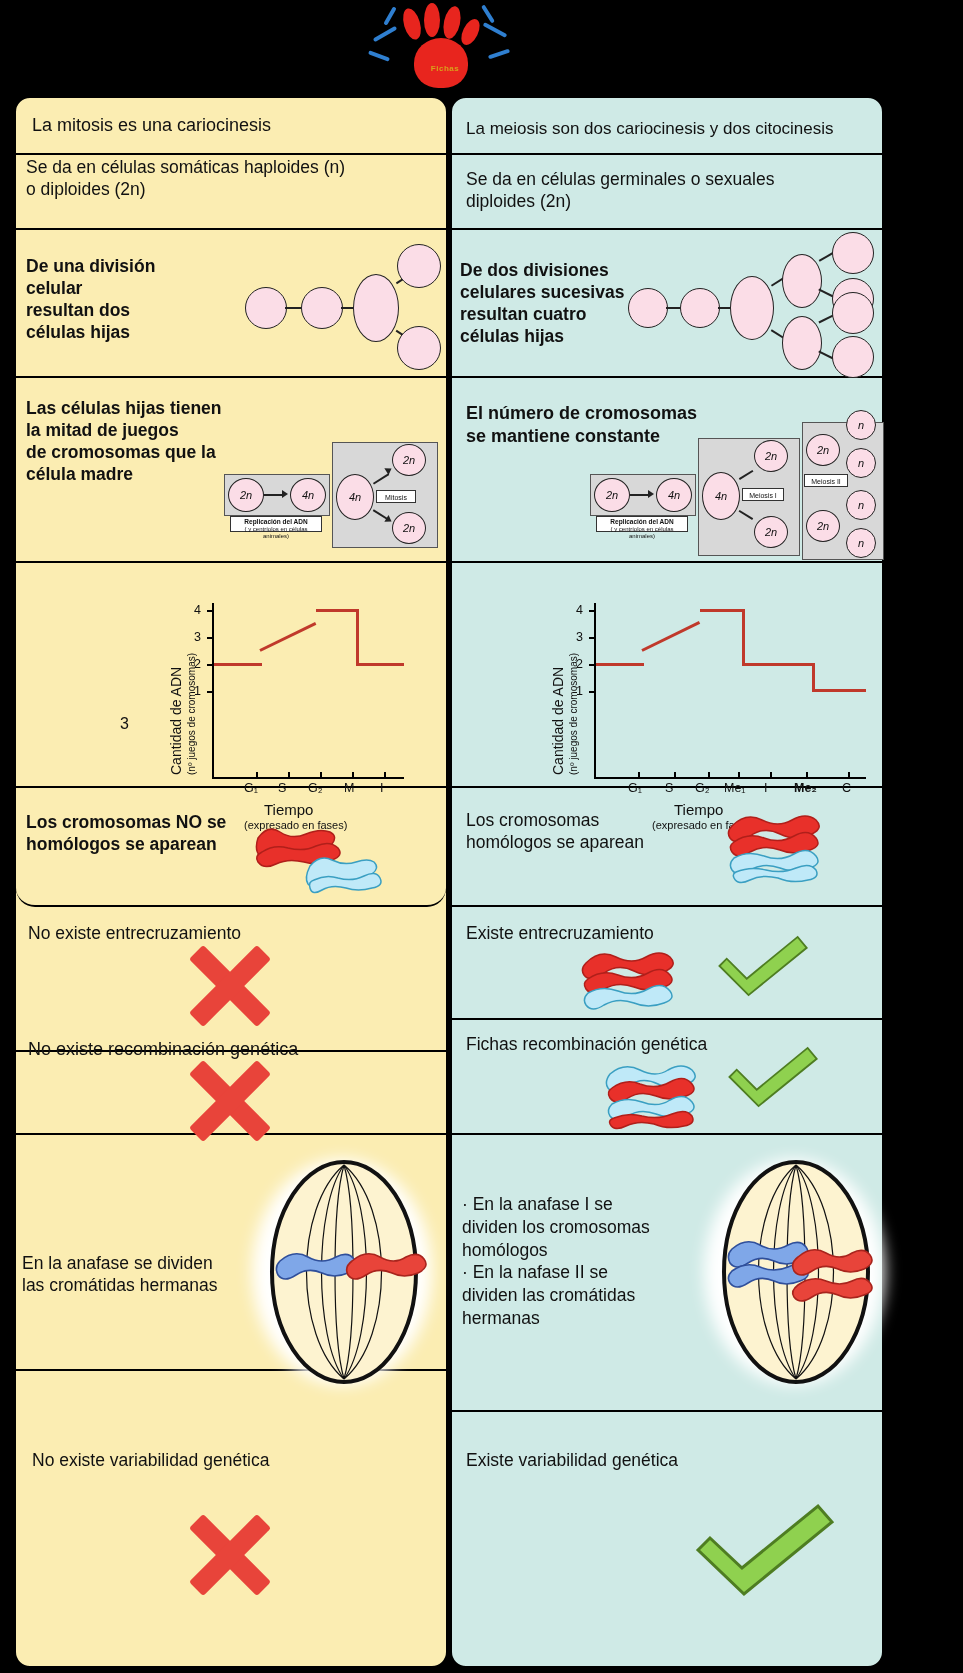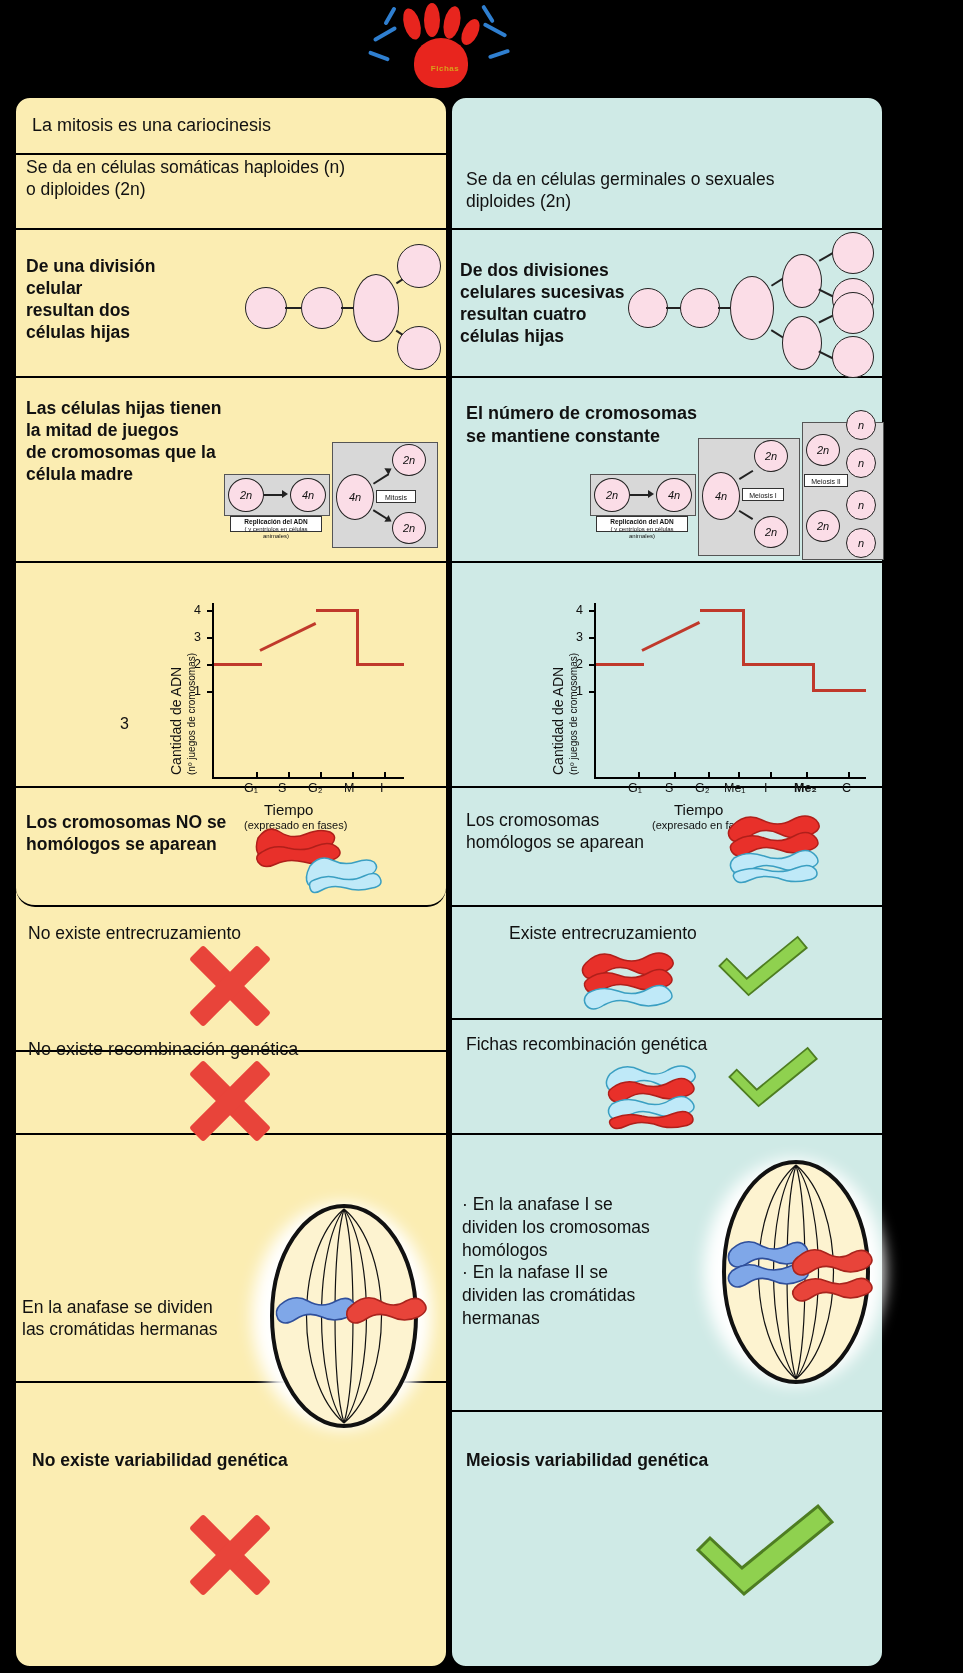--- a/index.html
+++ b/index.html
@@ -16,21 +16,21 @@
   .t4{left:97px;top:16px;width:15px;height:28px;transform:rotate(26deg);}
   .stick{position:absolute;background:#2f7fd0;border-radius:2px;}
   .logo-text{position:absolute;left:56px;top:62px;width:46px;text-align:center;font-size:8px;color:#d9a21b;font-weight:bold;letter-spacing:.5px;}
 
   
   .col{position:absolute;top:96px;width:434px;height:1572px;border:2px solid #000;box-sizing:border-box;}
   .left{left:14px;background:#fbedb2;border-radius:16px 16px 16px 16px;}
   .right{left:450px;background:#cfeae6;border-radius:16px 16px 16px 16px;}
 
   .row{position:absolute;left:0;width:100%;box-sizing:border-box;border-bottom:2px solid #000;}
-  .row:last-child{border-bottom:none;font-weight:bold;}
+  .row:last-child{border-bottom:none;}
 
   .txt{position:absolute;font-size:17px;line-height:1.25;color:#111;}
   .txt.b{font-weight:bold;}
 
   
   .cell{position:absolute;background:#fbdde7;border:1.6px solid #222;border-radius:50%;}
   .conn{position:absolute;background:#222;height:1.6px;}
   .arrow{position:absolute;width:0;height:0;border-top:4px solid transparent;border-bottom:4px solid transparent;border-left:6px solid #222;}
 
   
@@ -196,21 +196,21 @@
     </div>
 
     <div class="row" style="top:922px;height:115px;">
       <div class="txt" style="left:12px;top:18px;font-size:18px;">No existe recombinación genética</div>
       <div class="xmark" style="left:172px;top:38px;">
         <div class="xbar xb1"></div>
         <div class="xbar xb2"></div>
       </div>
     </div>
 
-    <div class="row" style="top:1037px;height:204px;margin-top:44px;">
+    <div class="row" style="top:1037px;height:236px;">
       <div class="txt" style="left:6px;top:118px;white-space:pre-line;font-size:17.5px;">En la anafase  se dividen
 las cromátidas hermanas</div>
       <div class="glow" style="left:236px;top:24px;width:180px;height:226px;"></div>
       <svg class="spindle" style="left:238px;top:22px;" width="180" height="230" viewBox="0 0 180 230">
         <ellipse cx="90" cy="115" rx="72" ry="110" fill="#fdf3d0" stroke="#111" stroke-width="4"></ellipse>
         <g stroke="#111" stroke-width="1.2" fill="none">
           <path d="M90 8 C40 50 40 180 90 222"></path>
           <path d="M90 8 C60 50 60 180 90 222"></path>
           <path d="M90 8 C78 50 78 180 90 222"></path>
           <path d="M90 8 C102 50 102 180 90 222"></path>
@@ -226,20 +226,23 @@
       <div class="txt" style="left:16px;top:38px;font-size:17.5px;">No existe variabilidad genética</div>
       <div class="xmark" style="left:172px;top:100px;">
         <div class="xbar xb1"></div>
         <div class="xbar xb2"></div>
       </div>
     </div>
   </div>
 
   <div class="col right">
 
+    <div class="row" style="top:0;height:57px;">
+      <div class="txt" style="left:14px;top:20px;font-size:17px;">La meiosis son dos  cariocinesis y dos citocinesis</div>
+    </div>
 
     <div class="row" style="top:57px;height:75px;">
       <div class="txt" style="left:14px;top:14px;white-space:pre-line;font-size:17.5px;">Se da en células germinales o sexuales
 diploides (2n)</div>
     </div>
 
     <div class="row" style="top:132px;height:148px;">
       <div class="txt b" style="left:8px;top:30px;white-space:pre-line;font-size:17.5px;">De dos divisiones
 celulares sucesivas
 resultan cuatro
@@ -338,21 +341,21 @@
 homólogos se aparean</div>
       <svg class="chr" style="left:268px;top:20px;" width="140" height="80" viewBox="0 0 140 80">
         <path d="M12 18 q14 -14 30 -6 q16 8 30 0 q14 -8 24 0 q8 8 -4 14 q-16 8 -32 0 q-16 -8 -30 2 q-14 10 -20 2 q-4 -6 2 -12 z" fill="#e8302a" stroke="#b01f1a" stroke-width="1.5"></path>
         <path d="M14 34 q14 -10 30 -4 q16 6 30 -2 q14 -8 22 2 q6 8 -6 12 q-16 6 -30 0 q-16 -6 -30 2 q-12 8 -18 0 q-4 -6 2 -10 z" fill="#e8302a" stroke="#b01f1a" stroke-width="1.5"></path>
         <path d="M14 50 q14 -8 30 -2 q16 6 30 -2 q14 -8 22 2 q6 8 -6 12 q-16 6 -30 0 q-16 -6 -30 2 q-12 8 -18 0 q-4 -6 2 -12 z" fill="#bfe9f8" stroke="#3a9fc2" stroke-width="1.5"></path>
         <path d="M16 64 q14 -6 30 -2 q16 4 30 -2 q14 -6 20 2 q4 8 -8 10 q-16 4 -30 -2 q-16 -4 -28 2 q-12 6 -16 -2 q-2 -4 2 -6 z" fill="#bfe9f8" stroke="#3a9fc2" stroke-width="1.5"></path>
       </svg>
     </div>
 
     <div class="row" style="top:809px;height:113px;">
-      <div class="txt" style="left:14px;top:16px;font-size:17.5px;margin-left:43px;">Existe entrecruzamiento</div>
+      <div class="txt" style="left:14px;top:16px;font-size:17.5px;">Existe entrecruzamiento</div>
       <svg class="chr" style="left:126px;top:42px;" width="110" height="64" viewBox="0 0 110 64">
         <path d="M8 14 q14 -14 30 -6 q16 8 30 0 q14 -8 24 0 q8 8 -4 14 q-16 8 -32 0 q-16 -8 -30 2 q-14 10 -20 2 q-4 -6 2 -12 z" fill="#e8302a" stroke="#b01f1a" stroke-width="1.5"></path>
         <path d="M10 30 q14 -10 30 -4 q16 6 30 -2 q14 -8 22 2 q6 8 -6 12 q-16 6 -30 0 q-16 -6 -30 2 q-12 8 -18 0 q-4 -6 2 -10 z" fill="#e8302a" stroke="#b01f1a" stroke-width="1.5"></path>
         <path d="M10 44 q14 -8 30 -2 q16 6 30 -2 q14 -8 22 2 q6 8 -6 12 q-16 6 -30 0 q-16 -6 -30 2 q-12 8 -18 0 q-4 -6 2 -12 z" fill="#bfe9f8" stroke="#3a9fc2" stroke-width="1.5"></path>
       </svg>
       <svg class="check" style="left:262px;top:28px;" width="110" height="68" viewBox="0 0 110 68">
         <path d="M6 34 L14 26 L36 48 L92 2 L102 14 L38 66 Z" fill="#8fd14f" stroke="#4e7d22" stroke-width="2"></path>
       </svg>
     </div>
 
@@ -388,19 +391,19 @@
           <path d="M90 8 C140 50 140 180 90 222"></path>
         </g>
         <path d="M26 92 q14 -12 28 -4 q14 8 28 0 q12 -6 18 2 q6 8 -6 14 q-14 6 -26 0 q-14 -6 -26 2 q-12 8 -18 0 q-4 -8 2 -14 z" fill="#7fa7e8" stroke="#2f4f9b" stroke-width="1.6"></path>
         <path d="M26 114 q14 -10 28 -4 q14 6 28 0 q12 -6 18 2 q6 8 -6 12 q-14 6 -26 0 q-14 -6 -26 2 q-12 8 -18 0 q-4 -6 2 -12 z" fill="#7fa7e8" stroke="#2f4f9b" stroke-width="1.6"></path>
         <path d="M92 100 q14 -12 28 -4 q14 8 26 0 q12 -6 18 2 q6 8 -6 14 q-14 6 -26 0 q-14 -6 -26 2 q-12 8 -18 0 q-4 -8 4 -14 z" fill="#e8443a" stroke="#a8241d" stroke-width="1.6"></path>
         <path d="M92 128 q14 -10 28 -4 q14 6 26 0 q12 -6 18 2 q6 8 -6 12 q-14 6 -26 0 q-14 -6 -26 2 q-12 8 -18 0 q-4 -6 4 -12 z" fill="#e8443a" stroke="#a8241d" stroke-width="1.6"></path>
       </svg>
     </div>
 
     <div class="row" style="top:1314px;height:254px;border-bottom:none;">
-      <div class="txt" style="left:14px;top:38px;font-size:17.5px;">Meiosis variabilidad genética</div>
+      <div class="txt" style="left:14px;top:38px;font-size:17.5px;">Existe variabilidad genética</div>
       <svg class="check" style="left:238px;top:90px;width:150px;height:96px;" viewBox="0 0 150 96">
         <path d="M8 48 L20 36 L52 66 L128 4 L142 20 L54 92 Z" fill="#8fd14f" stroke="#4e7d22" stroke-width="3"></path>
       </svg>
     </div>
   </div>
 </div>
 
 </body></html>

